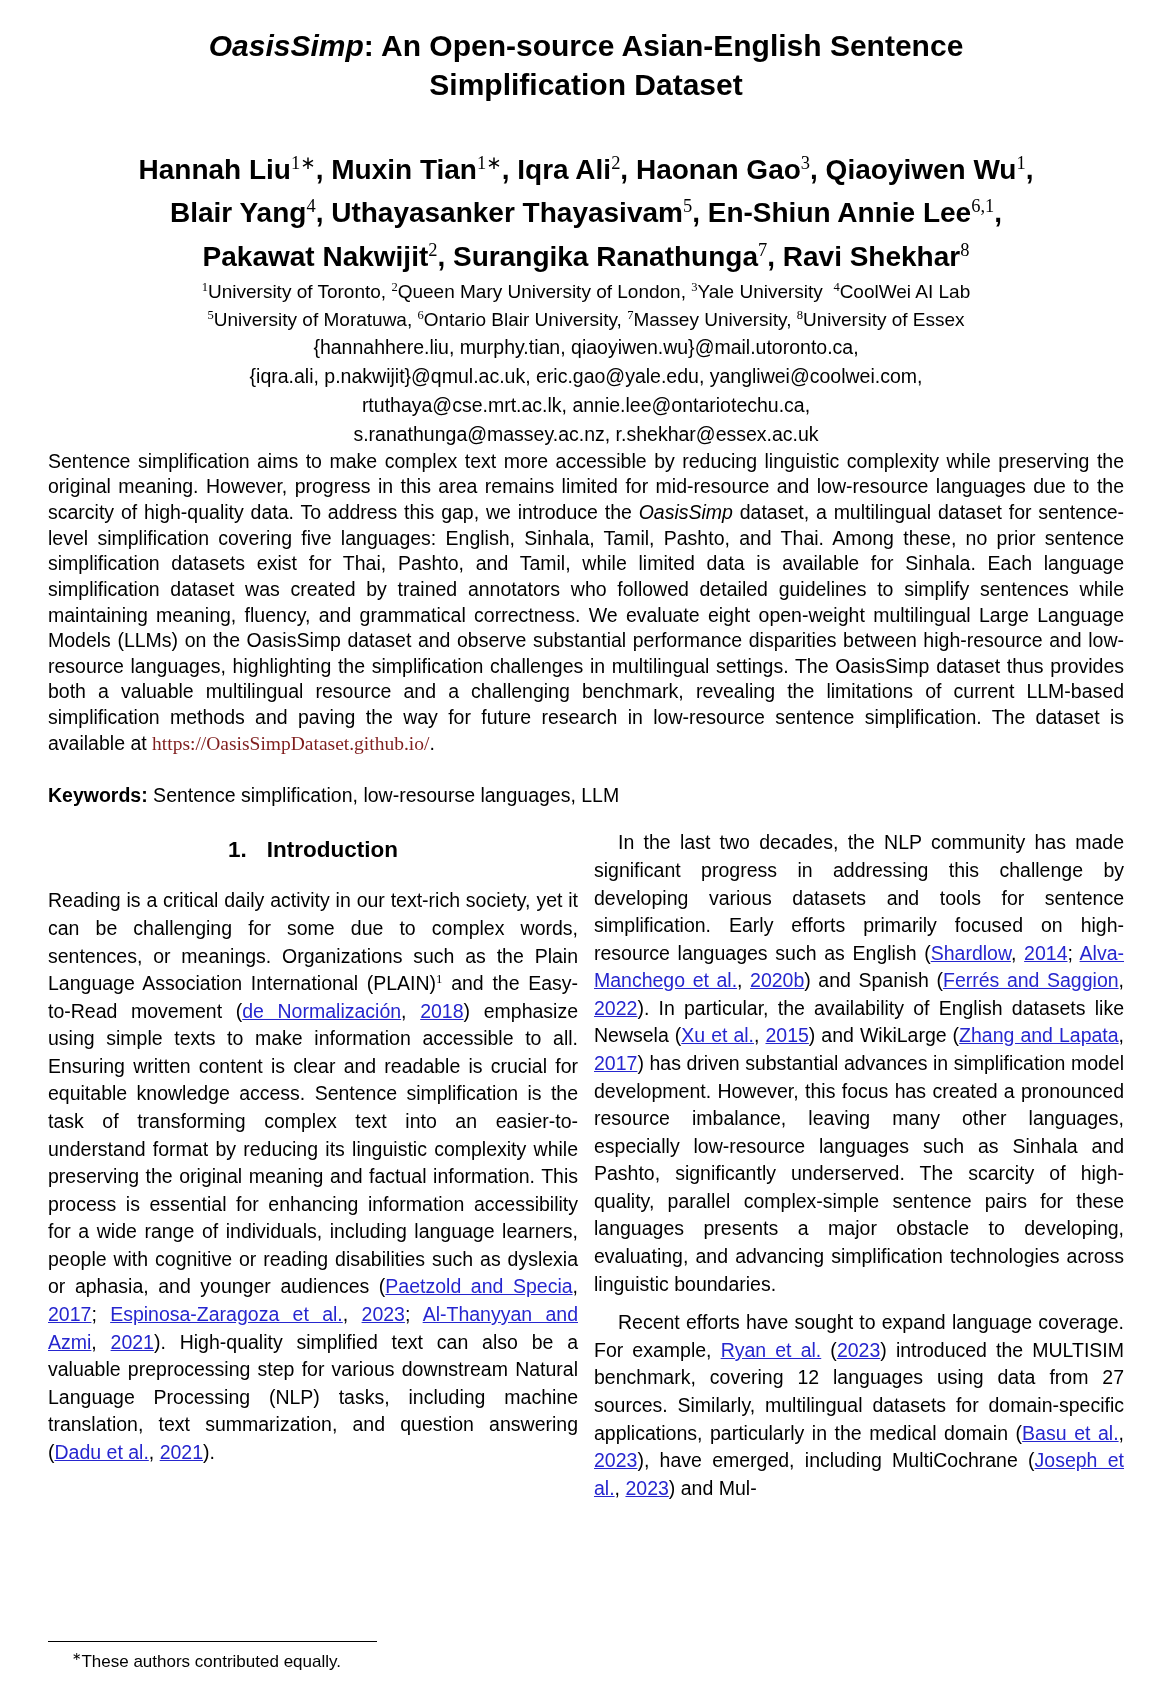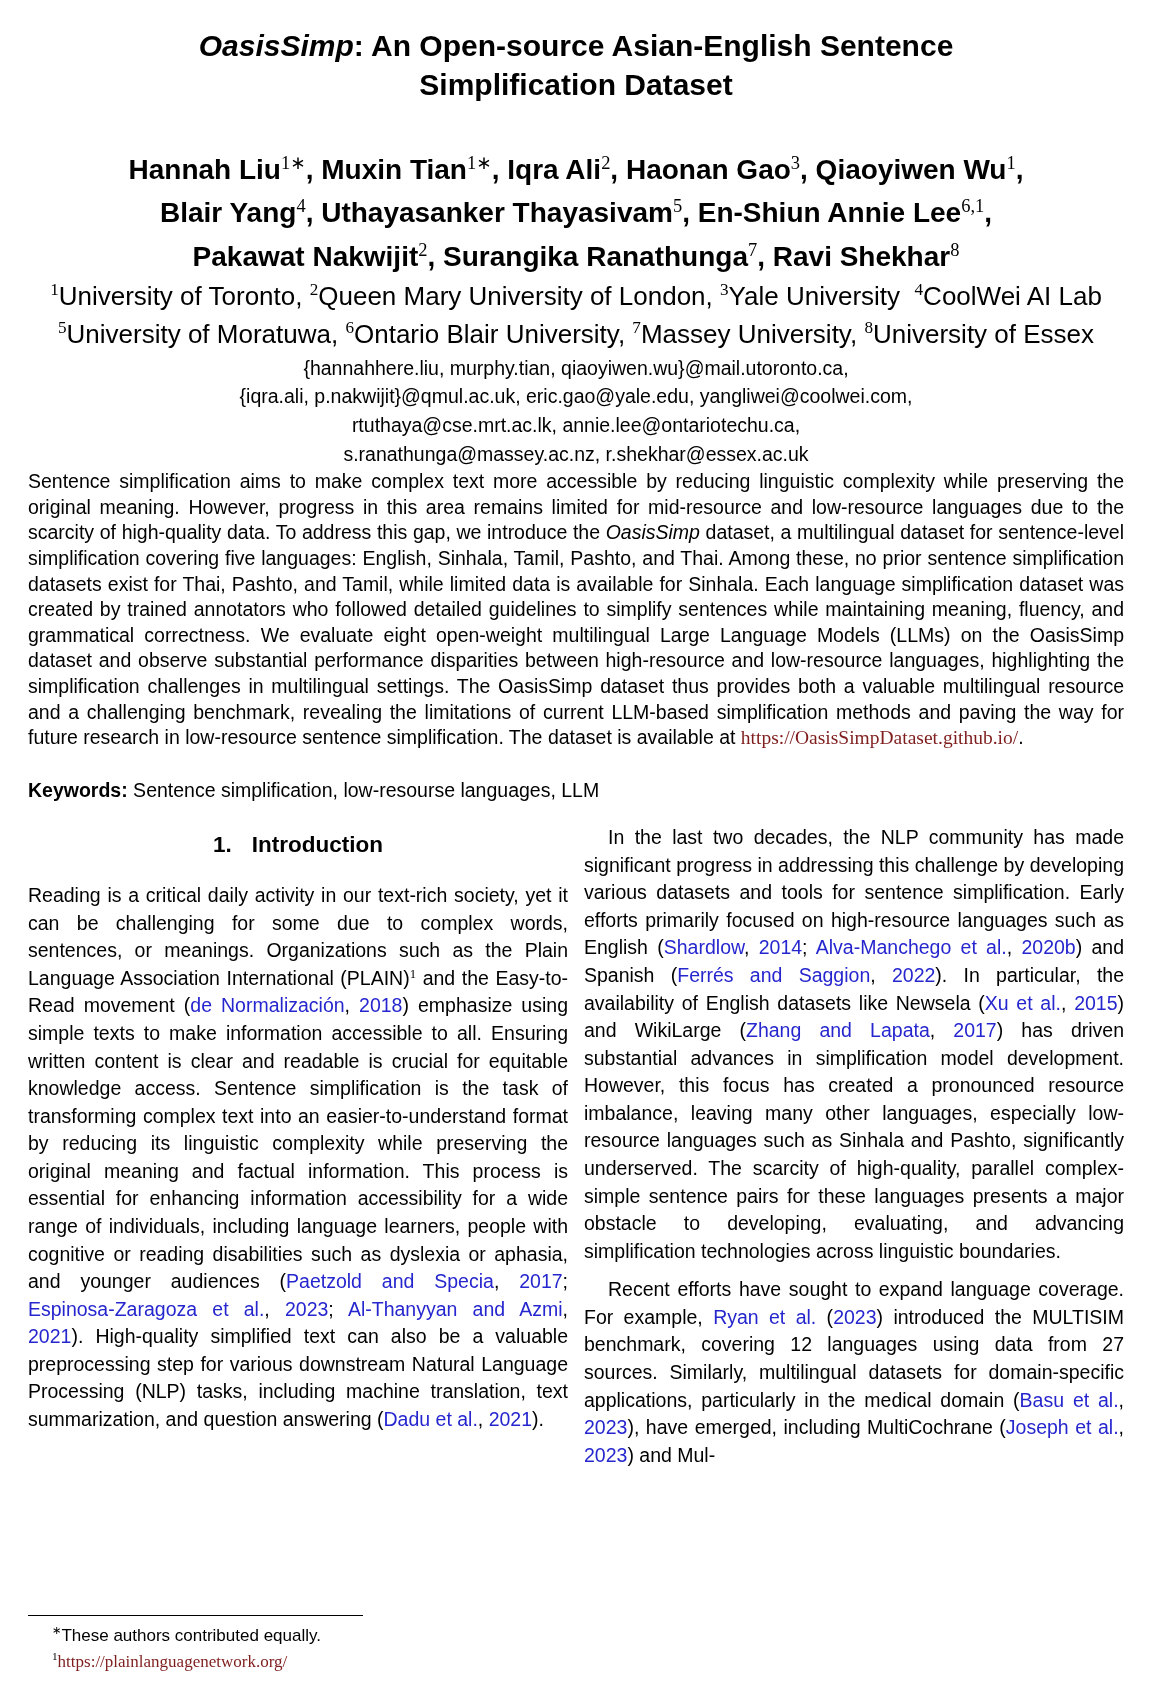--- a/index.html
+++ b/index.html
@@ -1,28 +1,28 @@
 <!DOCTYPE html>
 <html lang="en"><head>
 <meta charset="utf-8">
 <style>
   html,body{margin:0;padding:0;background:#ffffff;}
   .page{
     width:1156px;height:1692px;box-sizing:border-box;
-    padding:22px 32px 16px 28px;
+    padding:22px 32px 16px 48px;
     display:flex;flex-direction:column;
     font-family:"Liberation Sans",sans-serif;color:#000;overflow:hidden;justify-content:flex-end;
   }
   .title{
     text-align:center;font-size:30px;font-weight:bold;line-height:1.3;
     max-width:830px;margin:4px auto 0 auto;
   }
   .authors{margin-top:44px;text-align:center;}
   .author-line{font-size:28px;font-weight:bold;line-height:1.55;}
-  .affil-line{font-size:26px;line-height:1.45;}
+  .affil-line{font-size:19px;line-height:1.45;}
   .email-line{font-size:19.5px;line-height:1.48;}
   .abstract-heading{text-align:center;font-weight:bold;font-size:20px;margin:20px 0 8px 0;}
   .abstract-body{font-size:19.5px;line-height:1.315;text-align:justify;margin:0;}
   .keywords{margin-top:28px;font-size:19.5px;}
   .keywords .label{font-weight:bold;}
   .columns{display:flex;gap:16px;margin-top:22px;flex:1;min-height:0;}
   .col{flex:1;min-width:0;display:flex;flex-direction:column;}
   .section-heading{text-align:center;font-size:22.5px;font-weight:bold;margin:8px 0 24px 0;}
   .section-heading .num{margin-right:20px;}
   .col p{font-size:19.5px;line-height:1.415;text-align:justify;margin:0;
@@ -30,21 +30,21 @@
   .col p.indent{text-indent:24px;}
   .col p + p{margin-top:11px;}
   .footnote{margin-top:auto;font-size:17px;line-height:1.5;padding-bottom:2px;}
   .footnote-rule{border-top:1.3px solid #000;width:62%;margin-bottom:7px;}
   .footnote .fn-line{text-indent:24px;}
   
   .seg-p{}
   .seg-i{font-style:italic;}
   .seg-b{font-weight:bold;}
   .seg-bi{font-weight:bold;font-style:italic;}
-  .seg-c{color:#2626cf;}
+  .seg-c{color:#2626cf;text-decoration:underline;}
   .seg-u{color:#7f1d1d;font-family:"Liberation Serif",serif;}
   .seg-sup{font-size:0.66em;vertical-align:super;line-height:0;font-weight:normal;
            font-family:"Liberation Serif",serif;}
 </style>
 </head>
 <body>
 
 <div class="page">
 
   <h1 class="title"><span class="seg-bi">OasisSimp</span><span class="seg-b">: An Open-source Asian-English Sentence Simplification Dataset</span></h1>
@@ -72,21 +72,20 @@
 
     <div class="col">
       <div class="section-heading">
         <span class="num">1.</span><span>Introduction</span>
       </div>
       <p><span class="seg-p">Reading is a critical daily activity in our text-rich society, yet it can be challenging for some due to complex words, sentences, or meanings. Organizations such as the Plain Language Association International (PLAIN)</span><span class="seg-sup">1</span><span class="seg-p"> and the Easy-to-Read movement (</span><span class="seg-c">de Normalización</span><span class="seg-p">, </span><span class="seg-c">2018</span><span class="seg-p">) emphasize using simple texts to make information accessible to all. Ensuring written content is clear and readable is crucial for equitable knowledge access. Sentence simplification is the task of transforming complex text into an easier-to-understand format by reducing its linguistic complexity while preserving the original meaning and factual information. This process is essential for enhancing information accessibility for a wide range of individuals, including language learners, people with cognitive or reading disabilities such as dyslexia or aphasia, and younger audiences (</span><span class="seg-c">Paetzold and Specia</span><span class="seg-p">, </span><span class="seg-c">2017</span><span class="seg-p">; </span><span class="seg-c">Espinosa-Zaragoza et al.</span><span class="seg-p">, </span><span class="seg-c">2023</span><span class="seg-p">; </span><span class="seg-c">Al-Thanyyan and Azmi</span><span class="seg-p">, </span><span class="seg-c">2021</span><span class="seg-p">). High-quality simplified text can also be a valuable preprocessing step for various downstream Natural Language Processing (NLP) tasks, including machine translation, text summarization, and question answering (</span><span class="seg-c">Dadu et al.</span><span class="seg-p">, </span><span class="seg-c">2021</span><span class="seg-p">).</span></p>
 
       <div class="footnote">
         <div class="footnote-rule"></div>
         <div class="fn-line"><span class="seg-sup">∗</span><span class="seg-p">These authors contributed equally.</span></div>
-        <div class="fn-line"><span class="seg-sup">1</span><span class="seg-u">https://plainlanguagenetwork.org/</span></div>
       </div>
     </div>
 
     <div class="col">
       <p class="indent"><span class="seg-p">In the last two decades, the NLP community has made significant progress in addressing this challenge by developing various datasets and tools for sentence simplification. Early efforts primarily focused on high-resource languages such as English (</span><span class="seg-c">Shardlow</span><span class="seg-p">, </span><span class="seg-c">2014</span><span class="seg-p">; </span><span class="seg-c">Alva-Manchego et al.</span><span class="seg-p">, </span><span class="seg-c">2020b</span><span class="seg-p">) and Spanish (</span><span class="seg-c">Ferrés and Saggion</span><span class="seg-p">, </span><span class="seg-c">2022</span><span class="seg-p">). In particular, the availability of English datasets like Newsela (</span><span class="seg-c">Xu et al.</span><span class="seg-p">, </span><span class="seg-c">2015</span><span class="seg-p">) and WikiLarge (</span><span class="seg-c">Zhang and Lapata</span><span class="seg-p">, </span><span class="seg-c">2017</span><span class="seg-p">) has driven substantial advances in simplification model development. However, this focus has created a pronounced resource imbalance, leaving many other languages, especially low-resource languages such as Sinhala and Pashto, significantly underserved. The scarcity of high-quality, parallel complex-simple sentence pairs for these languages presents a major obstacle to developing, evaluating, and advancing simplification technologies across linguistic boundaries.</span></p>
       <p class="indent"><span class="seg-p">Recent efforts have sought to expand language coverage. For example, </span><span class="seg-c">Ryan et al.</span><span class="seg-p"> (</span><span class="seg-c">2023</span><span class="seg-p">) introduced the MULTISIM benchmark, covering 12 languages using data from 27 sources. Similarly, multilingual datasets for domain-specific applications, particularly in the medical domain (</span><span class="seg-c">Basu et al.</span><span class="seg-p">, </span><span class="seg-c">2023</span><span class="seg-p">), have emerged, including MultiCochrane (</span><span class="seg-c">Joseph et al.</span><span class="seg-p">, </span><span class="seg-c">2023</span><span class="seg-p">) and Mul-</span></p>
     </div>
 
   </div>
 

